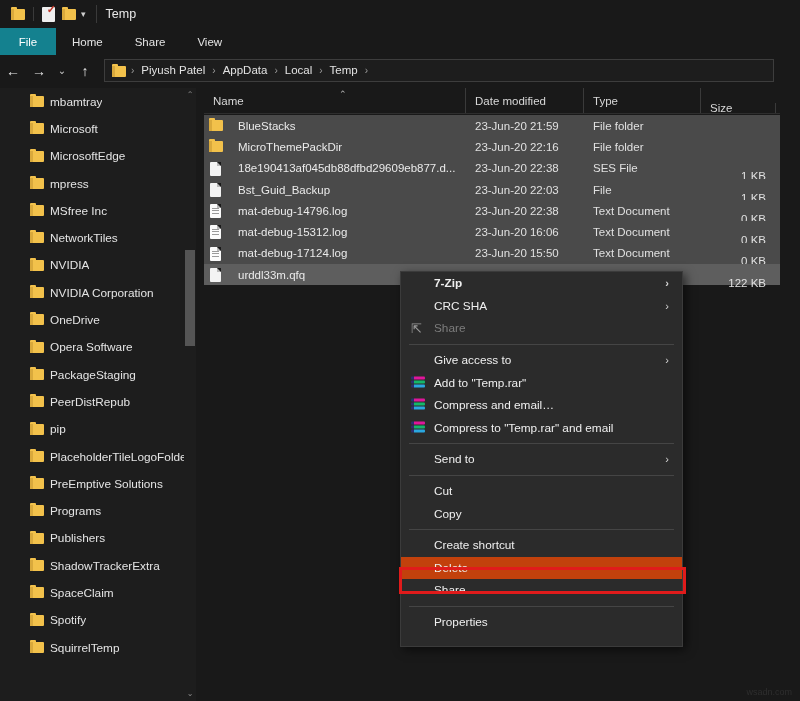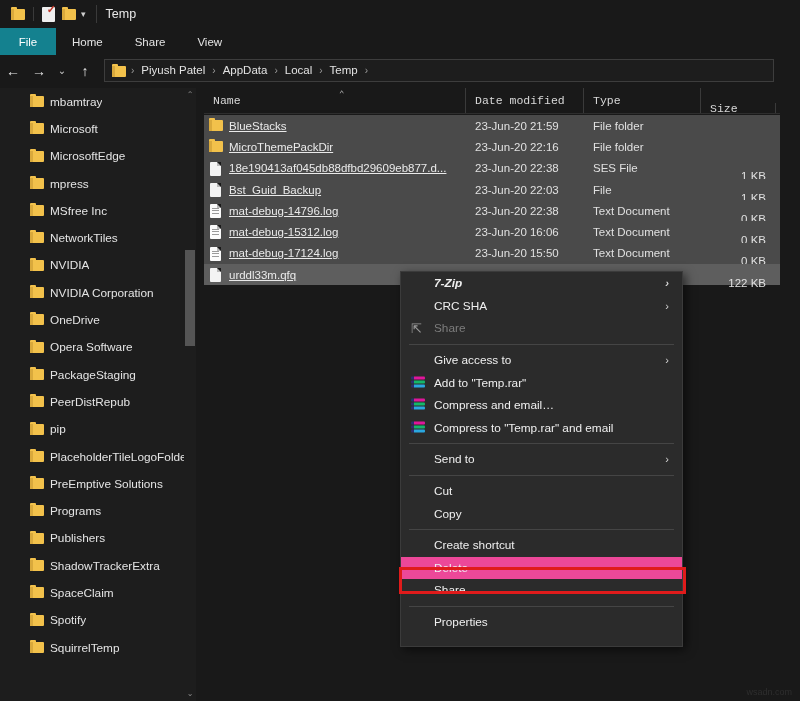--- a/index.html
+++ b/index.html
@@ -106,21 +106,21 @@
     position: absolute; left: 1px; top: 162px; width: 10px; height: 96px; background: #555555;
   }
 
   
   .listpane {
     position: absolute; left: 196px; top: 88px; width: 604px; height: 613px;
     background: #191919;
   }
   .colhdr {
     position: absolute; left: 8px; top: 0; width: 576px; height: 26px;
-    display: flex; border-bottom: 1px solid #2e2e2e; font-family: Liberation Mono, monospace;
+    display: flex; border-bottom: 1px solid #2e2e2e;
   }
   .col {
     position: relative; color: #d8d8d8; font-size: 11.5px; display: flex;
     align-items: center; padding-left: 9px; border-right: 1px solid #3a3a3a;
   }
   .col.c-name { width: 262px; }
   .col.c-date { width: 118px; }
   .col.c-type { width: 117px; }
   .col.c-size { width: 75px; margin-top: 15px; }
   .sortmark {
@@ -141,38 +141,38 @@
   .doc-glyph::after {
     content: ""; position: absolute; right: 0; top: 0; border-width: 0 4px 4px 0;
     border-style: solid; border-color: #b9b9b9 #191919;
   }
   .doc-glyph.lined { background: #fbfbfb; }
   .doc-glyph.lined::before {
     content: ""; position: absolute; left: 2px; top: 4px; width: 7px; height: 7px;
     background: repeating-linear-gradient(to bottom, #9a9a9a 0 1px, transparent 1px 2.3px);
   }
   .fcell { font-size: 11.5px; color: #eaeaea; overflow: hidden; white-space: nowrap; }
-  .fc-name { width: 262px; padding-left: 25px; text-decoration: underline; }
+  .fc-name { width: 262px; padding-left: 34px; }
   .fc-date { width: 118px; padding-left: 9px; color: #e0e0e0; }
   .fc-type { width: 117px; padding-left: 9px; color: #e0e0e0; }
   .fc-size { width: 75px; padding-right: 10px; text-align: right; color: #e0e0e0; margin-top: 16px; }
 
   
   .ctxmenu {
     position: absolute; left: 400px; top: 271px; width: 283px; height: 376px;
     background: #2b2b2b; border: 1px solid #3b3b3b;
     box-shadow: 3px 3px 9px rgba(0,0,0,0.55);
   }
   .mitem {
     height: 22.6px; display: flex; align-items: center; position: relative;
     color: #efefef; font-size: 11.8px; padding-left: 33px;
   }
-  .mitem.bold { font-weight: bold; font-style: italic; }
+  .mitem.bold { font-weight: bold; }
   .mitem.disabled { color: #7d7d7d; }
-  .mitem.hovered { background: #ec4899; }
+  .mitem.hovered { background: #c2410c; }
   .msep { height: 1px; background: #454545; margin: 4px 8px; }
   .mchev {
     position: absolute; right: 13px; top: 50%; transform: translateY(-50%);
     color: #d5d5d5; font-size: 11px;
   }
   .rar-icon {
     position: absolute; left: 10px; top: 50%; transform: translateY(-50%);
     width: 14px; height: 13px;
   }
   .rar-icon i {

